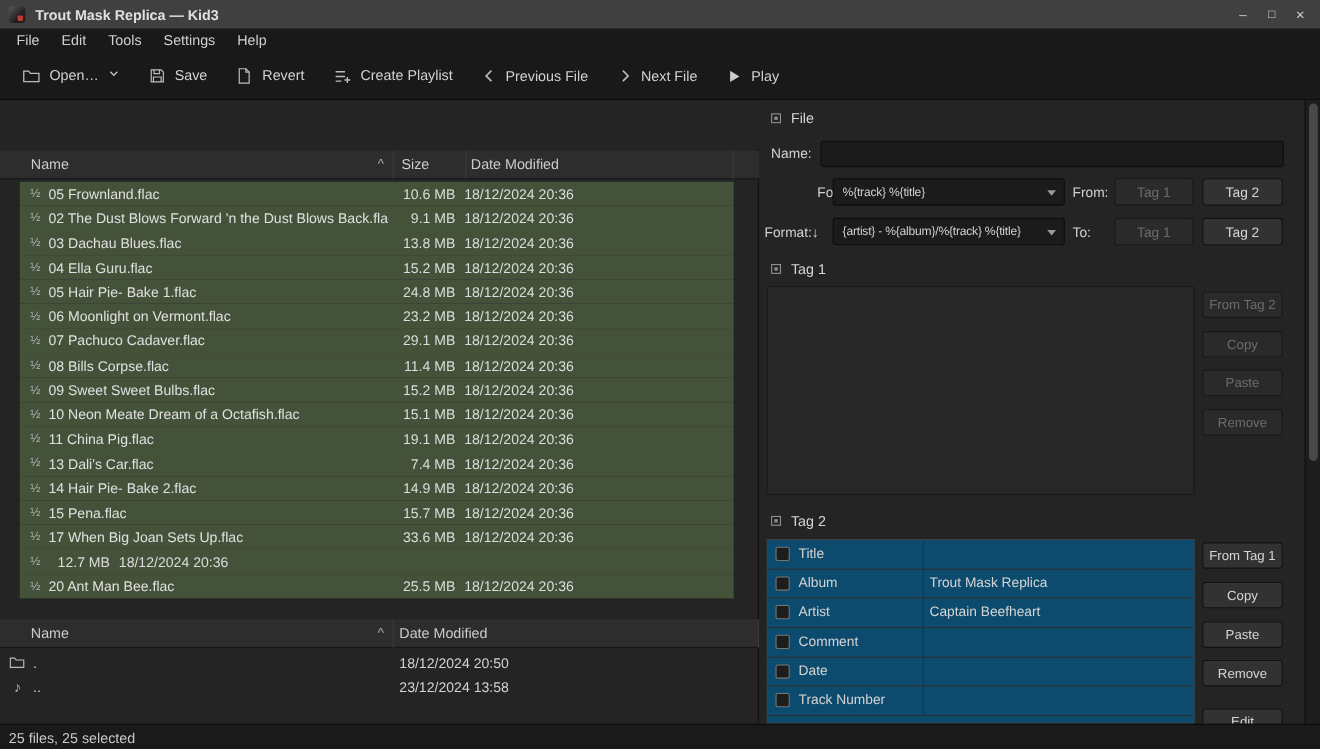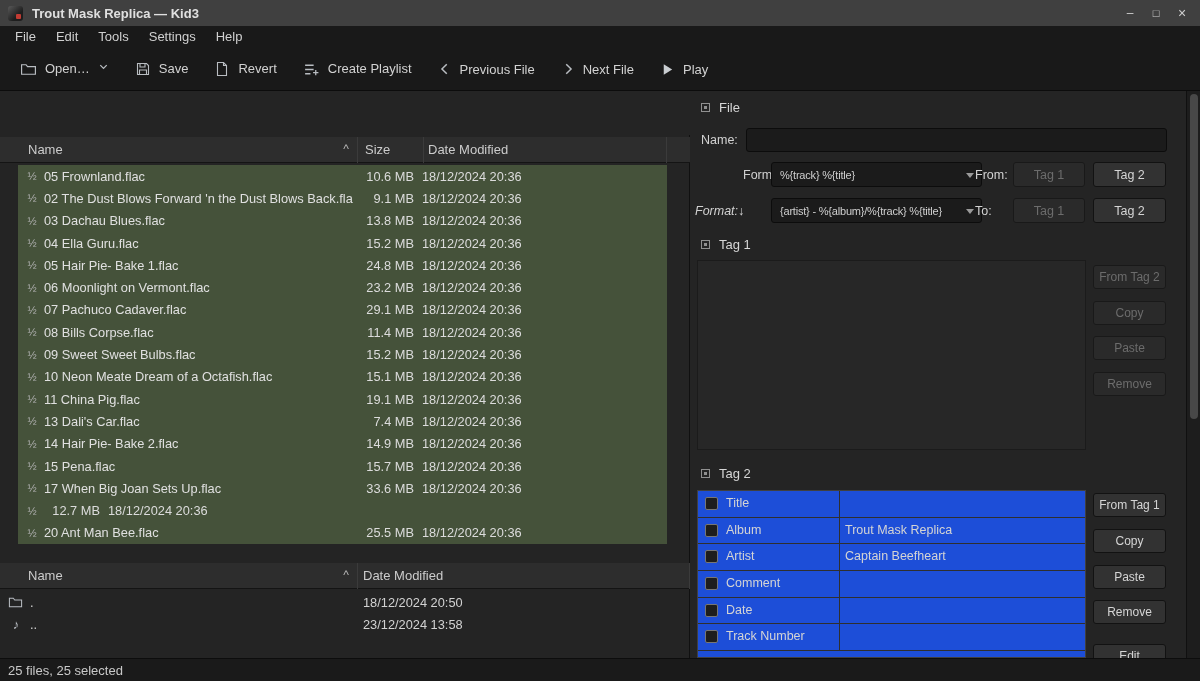--- a/index.html
+++ b/index.html
@@ -46,27 +46,27 @@
   .hscroll { position:absolute; top:550px; left:0; width:668px; height:14px; background:#202020; border:1px solid #161616; }
   .hthumb { position:absolute; left:3px; top:2px; width:360px; height:8px; background:#484848; border-radius:4px; }
 
   
   .right-panel { position:absolute; left:691px; top:91px; width:494px; height:567px; background:#242424; overflow:hidden; }
   .section-head { position:absolute; display:flex; align-items:center; gap:9px; color:#d6d6d6; }
   .sec-icon { width:9px; height:9px; border:1px solid #909090; display:inline-block; position:relative; flex:0 0 auto; }
   .sec-icon::after { content:""; position:absolute; left:2px; top:2px; width:3px; height:3px; background:#909090; }
   .lbl { position:absolute; color:#d2d2d2; font-size:12.5px; white-space:nowrap; }
   .text-input { position:absolute; background:#1b1b1b; border:1px solid #0c0c0c; border-radius:3px; height:24px; color:#d2d2d2; padding:0 6px; font:12.5px "Liberation Sans",sans-serif; outline:none; }
-  .combo { position:absolute; height:25px; background:#1b1b1b; border:1px solid #0c0c0c; border-radius:3px; display:flex; align-items:center; padding:0 20px 0 8px; font-size:11px; letter-spacing:-0.2px; color:#cfcfcf; white-space:nowrap; overflow:hidden;margin-left:14px; }
+  .combo { position:absolute; height:25px; background:#1b1b1b; border:1px solid #0c0c0c; border-radius:3px; display:flex; align-items:center; padding:0 20px 0 8px; font-size:11px; letter-spacing:-0.2px; color:#cfcfcf; white-space:nowrap; overflow:hidden; }
   .combo::after { content:""; position:absolute; right:7px; top:10px; border-left:4px solid transparent; border-right:4px solid transparent; border-top:5px solid #9a9a9a; }
   .btn { position:absolute; height:25px; background:#323232; border:1px solid #121212; border-radius:3px; color:#d5d5d5; font-size:12.5px; display:flex; align-items:center; justify-content:center; white-space:nowrap; }
   .btn.small { height:24px; font-size:12px; }
   .btn.disabled { background:#2a2a2a; color:#6c6c6c; border-color:#191919; }
   .panel-box { position:absolute; background:#272727; border:1px solid #1b1b1b; }
-  .t2table { position:absolute; left:6px; top:399px; width:389px; height:168px; background:#1d4ed8; border:1px solid #404040; overflow:hidden; }
+  .t2table { position:absolute; left:6px; top:399px; width:389px; height:168px; background:#0c4a6e; border:1px solid #404040; overflow:hidden; }
   .t2row { position:relative; height:26.7px; border-bottom:1px solid #2f2f2f; font-size:12.5px; }
   .t2row::after { content:""; position:absolute; left:141px; top:0; bottom:0; width:1px; background:#2f2f2f; }
   .cb { position:absolute; left:7px; top:6px; width:13px; height:13px; border:1px solid #767676; border-radius:2px; background:#1d1d1d; }
   .t2label { position:absolute; left:28px; top:5px; color:#d4d4d4; }
   .t2value { position:absolute; left:147px; top:5px; right:4px; white-space:nowrap; overflow:hidden; color:#d4d4d4; }
 
   
   .vscroll { position:absolute; left:1186px; top:91px; width:14px; height:567px; background:#1d1d1d; border-left:1px solid #101010; }
   .vthumb { position:absolute; left:3px; top:3px; width:8px; height:325px; background:#484848; border-radius:4px; }
   .statusbar { position:absolute; left:0; top:658px; width:1200px; height:23px; background:#1a1a1a; border-top:1px solid #0d0d0d; display:flex; align-items:center; padding-left:8px; color:#c9c9c9; }
@@ -349,21 +349,21 @@
       <span>%{track} %{title}</span>
     </div>
     <span class="lbl" style="left:284px; top:77px;">From:</span>
     <div class="btn disabled" style="left:322px; top:71px; width:72px;">
         <span>Tag 1</span>
       </div>
     <div class="btn" style="left:402px; top:71px; width:73px;">
         <span>Tag 2</span>
       </div>
 
-    <span class="lbl" style="left:4px; top:113px;font-style:italic;">Format:↓</span>
+    <span class="lbl" style="left:4px; top:113px;">Format:↓</span>
     <div class="combo" style="left:66px; top:107px; width:211px;">
       <span>{artist} - %{album}/%{track} %{title}</span>
     </div>
     <span class="lbl" style="left:284px; top:113px;">To:</span>
     <div class="btn disabled" style="left:322px; top:107px; width:72px;">
         <span>Tag 1</span>
       </div>
     <div class="btn" style="left:402px; top:107px; width:73px;">
         <span>Tag 2</span>
       </div>

